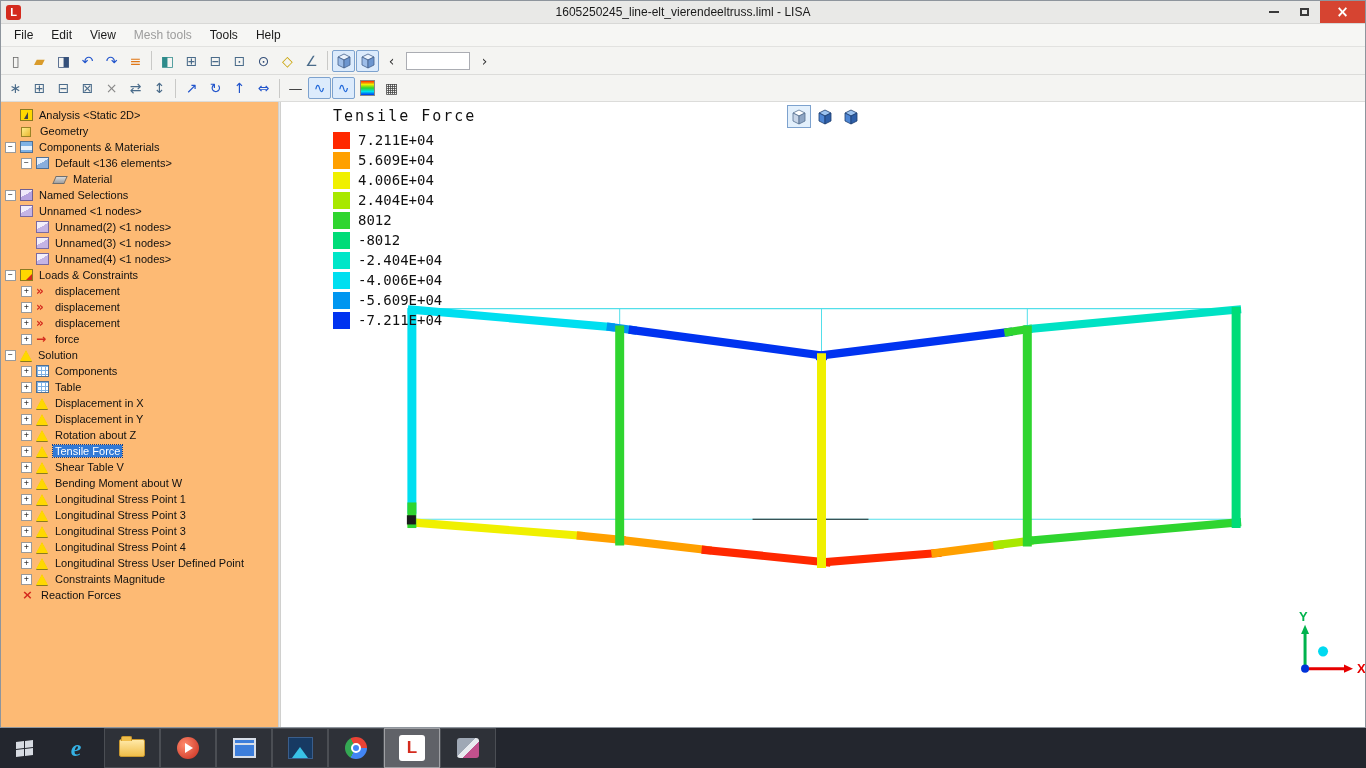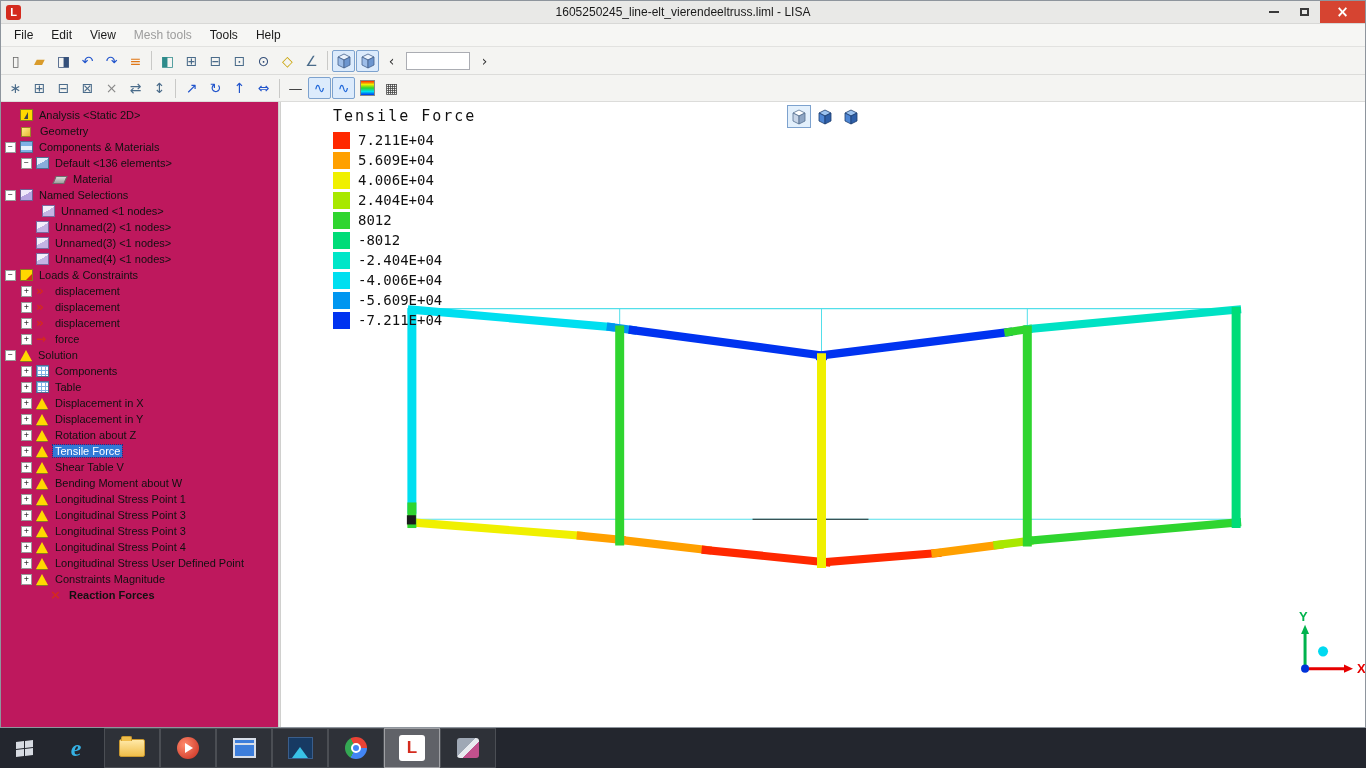--- a/index.html
+++ b/index.html
@@ -32,21 +32,21 @@
   .tb-btn{width:23px;height:22px;border:1px solid transparent;background:transparent;display:flex;
     align-items:center;justify-content:center;padding:0;border-radius:2px;}
   .tb-btn.pressed{border-color:#7DA2CE;background:#DCEBFC;}
   .tb-glyph{font-size:14px;line-height:1;font-family:"DejaVu Sans",sans-serif;}
   .tb-sep{width:1px;height:19px;background:#C9C9C7;margin:0 3px;}
   .tb-input{width:56px;height:16px;border:1px solid #ABADB3;font-size:11px;padding:0 3px;margin:0 2px;background:#FFF;}
   .tb-chip{width:13px;height:14px;background:linear-gradient(#FF2800,#F0F000,#2FD52F,#00DFF0,#0033F0);border:1px solid #888;}
 
   
   #content{flex:1;display:flex;min-height:0;background:#FFF;}
-  #tree{width:277px;flex:none;background:#be185d;overflow:hidden;padding-top:5px;box-sizing:border-box;}
+  #tree{width:277px;flex:none;background:#fdba74;overflow:hidden;padding-top:5px;box-sizing:border-box;}
   #splitter{width:3px;flex:none;background:#E3E3E1;border-left:1px solid #D0D0CE;border-right:1px solid #D0D0CE;box-sizing:border-box;}
   .tree-row{height:16px;display:flex;align-items:center;font-size:11px;color:#111;white-space:nowrap;cursor:default;}
   .exp{width:9px;height:9px;border:1px solid #9A9A9A;background:#FFF;color:#333;
     font:8px/8px "DejaVu Sans Mono",monospace;text-align:center;margin-right:4px;flex:none;}
   .exp-spacer{width:15px;flex:none;}
   .ic{width:13px;height:12px;margin-right:4px;flex:none;position:relative;display:inline-block;box-sizing:border-box;}
   .ic-analysis{background:#FFD800;border:1px solid #8A7A20;}
   .ic-analysis::after{content:"";position:absolute;left:3px;top:2px;width:0;height:0;
     border-left:4px solid transparent;border-bottom:7px solid #444;}
   .ic-geometry{width:10px;height:10px;background:linear-gradient(135deg,#FFEC8A,#E8B830);border:1px solid #9A8326;margin:1px 7px 0 1px;}
@@ -296,21 +296,21 @@
         <div class="tree-row" style="padding-left: 36px;">
           <span class="exp-spacer"></span>
           <span class="ic ic-material"></span>
           <span class="tree-label">Material</span>
         </div>
         <div class="tree-row" style="padding-left: 4px;">
           <span class="exp">−</span>
           <span class="ic ic-selections"></span>
           <span class="tree-label">Named Selections</span>
         </div>
-        <div class="tree-row" style="padding-left: 26px;">
+        <div class="tree-row" style="padding-left: 4px;">
           <span class="exp-spacer"></span>
           <span class="ic ic-selcube"></span>
           <span class="tree-label">Unnamed &lt;1 nodes&gt;</span>
         </div>
         <div class="tree-row" style="padding-left: 20px;">
           <span class="exp-spacer"></span>
           <span class="ic ic-selcube"></span>
           <span class="tree-label">Unnamed(2) &lt;1 nodes&gt;</span>
         </div>
         <div class="tree-row" style="padding-left: 20px;">
@@ -416,21 +416,21 @@
         <div class="tree-row" style="padding-left: 20px;">
           <span class="exp">+</span>
           <span class="ic ic-result"></span>
           <span class="tree-label">Longitudinal Stress User Defined Point</span>
         </div>
         <div class="tree-row" style="padding-left: 20px;">
           <span class="exp">+</span>
           <span class="ic ic-result"></span>
           <span class="tree-label">Constraints Magnitude</span>
         </div>
-        <div class="tree-row" style="padding-left: 34px; font-weight: bold;">
+        <div class="tree-row" style="padding-left: 6px;">
           <span class="exp-spacer"></span>
           <span class="ic ic-reaction"></span>
           <span class="tree-label">Reaction Forces</span>
         </div>
       </div>
     <div id="splitter"></div>
     <div id="viewport">
       <svg id="model-svg" viewBox="0 0 1085 611" preserveAspectRatio="none">
           <line x1="132" y1="202" x2="956" y2="202" stroke="#52DFEA" stroke-width="1" stroke-linecap="butt"></line>
           <line x1="132" y1="408" x2="956" y2="408" stroke="#52DFEA" stroke-width="1" stroke-linecap="butt"></line>

